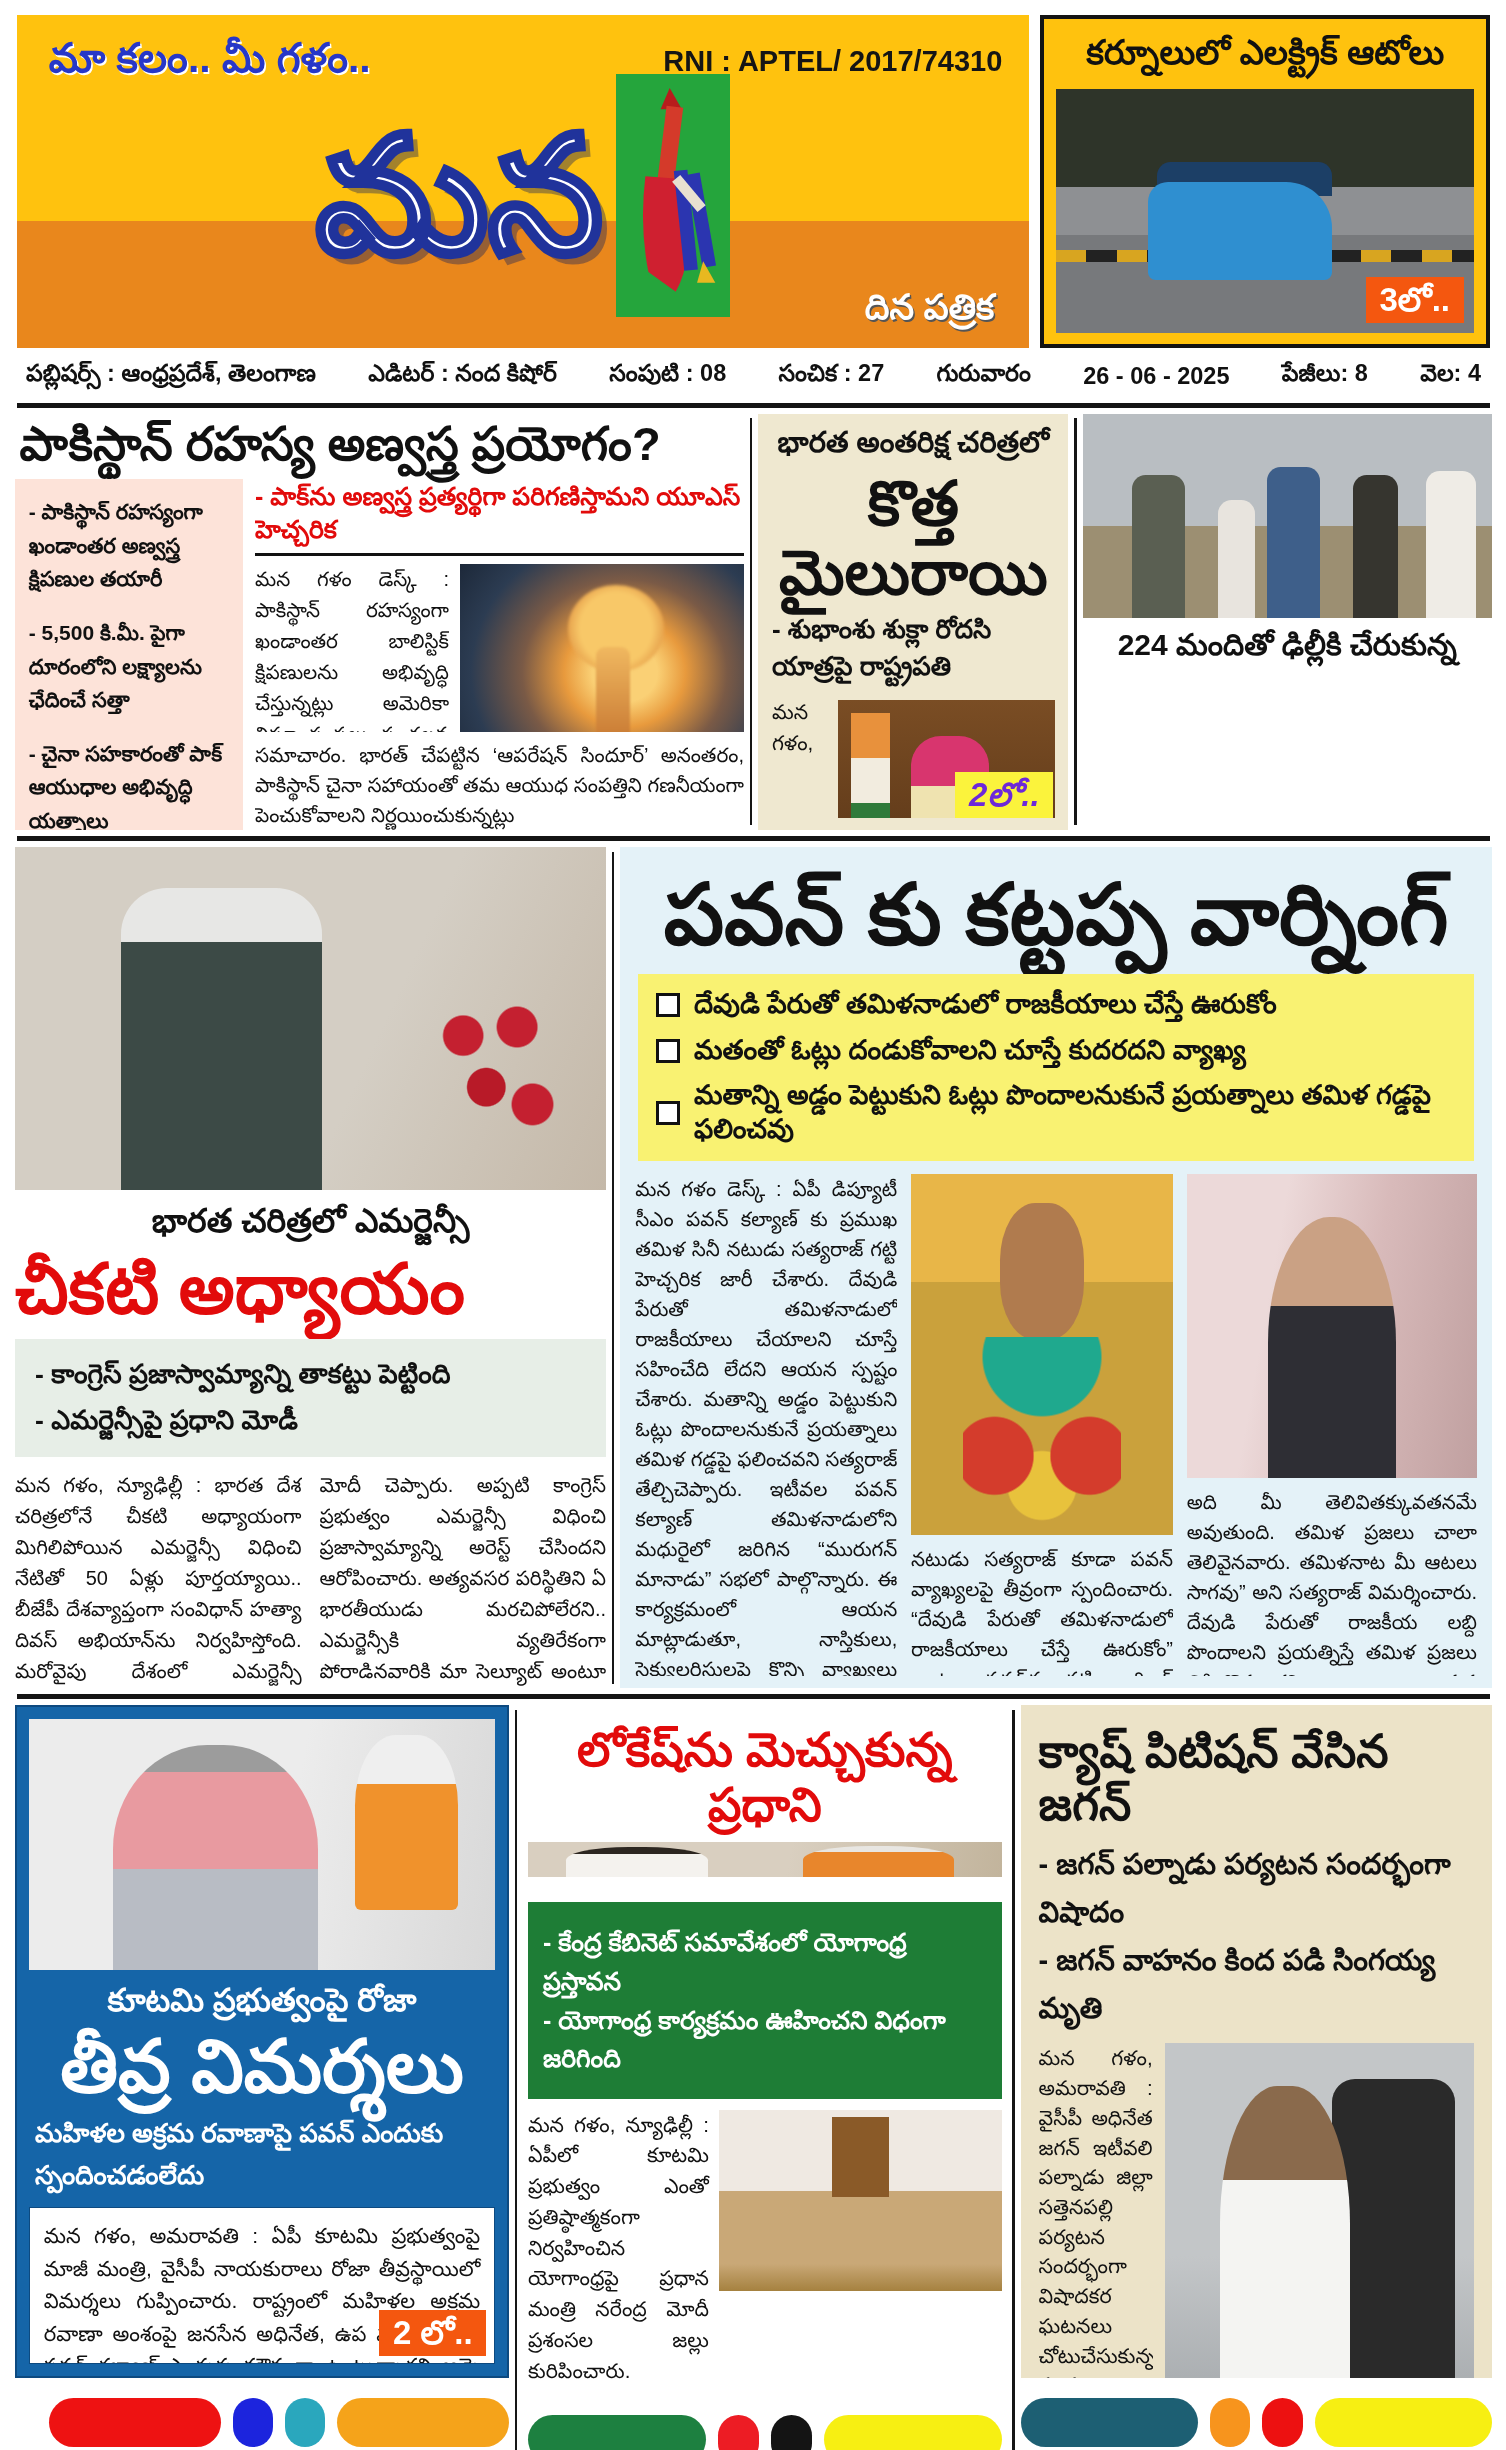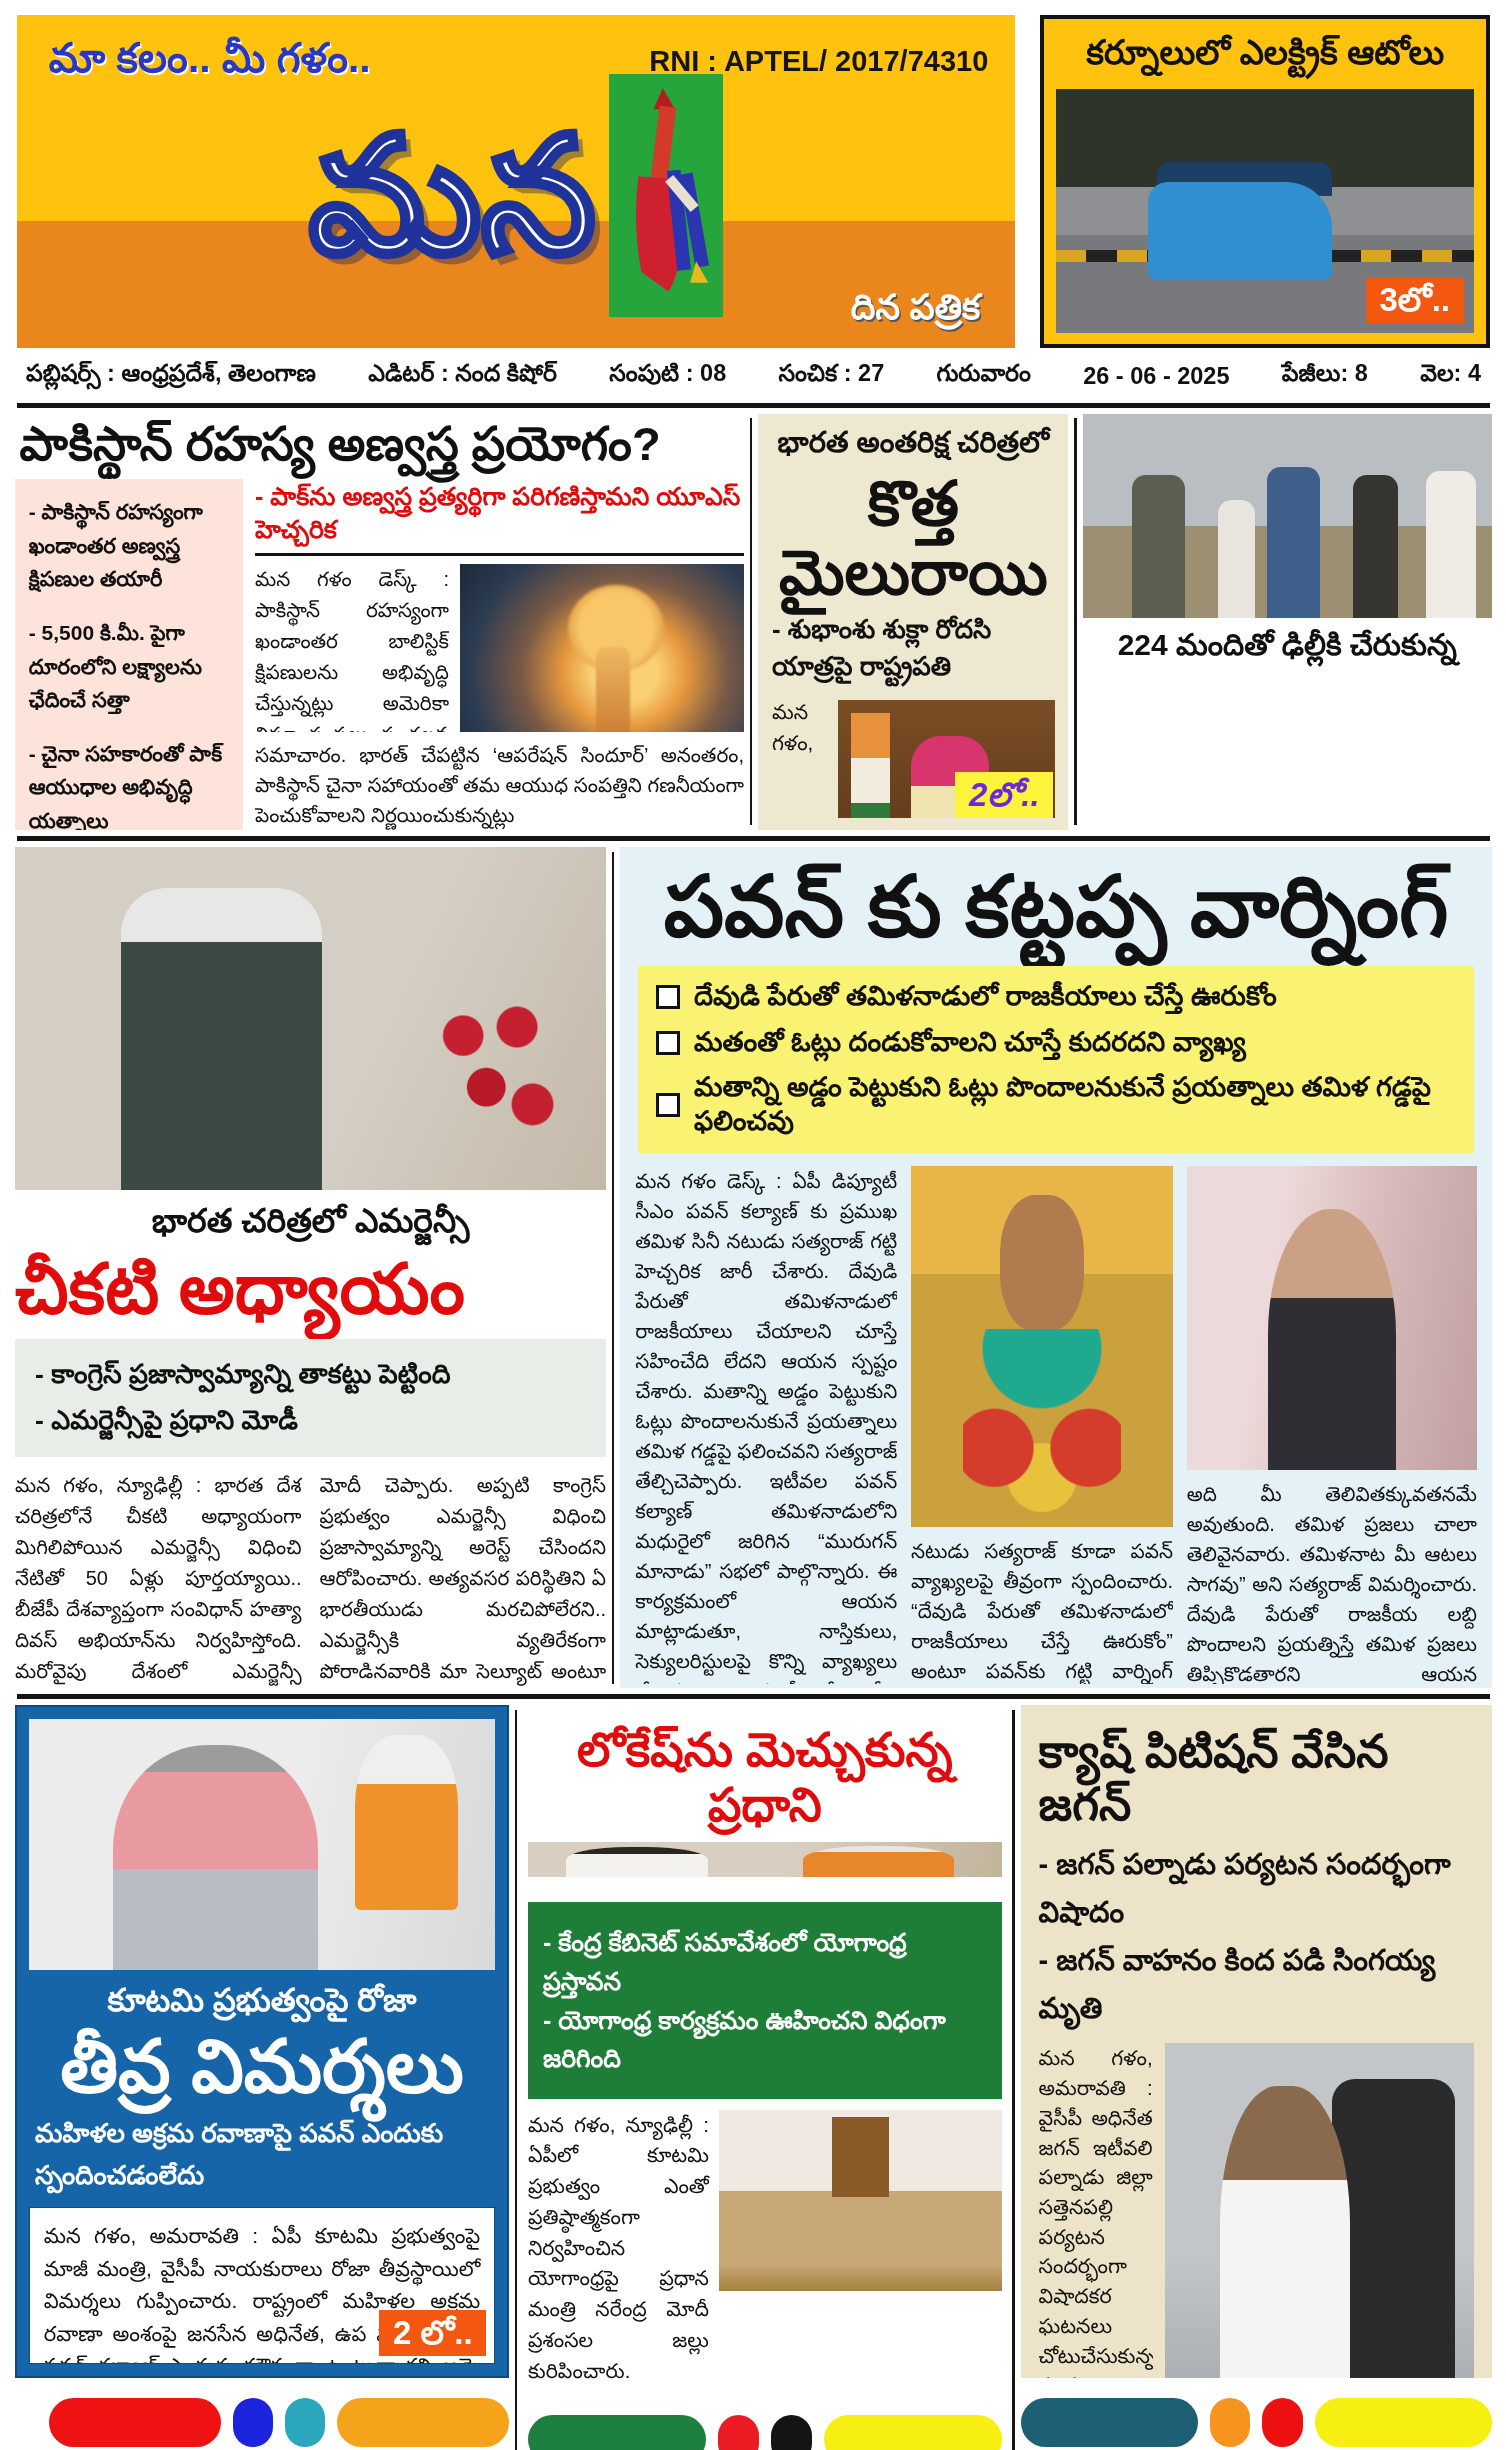--- a/index.html
+++ b/index.html
@@ -1,21 +1,21 @@
 <!DOCTYPE html>
 <html style="font-size:12px"><head>
 <meta charset="utf-8">
 <style>
   * { margin:0; padding:0; box-sizing:border-box; }
   html,body { background:#ffffff; }
   body { width:1507px; font-family:"Liberation Sans","DejaVu Sans",sans-serif; color:#111; }
   .page { width:1507px; height:2450px; position:relative; overflow:hidden; background:#fff; }
 
   
-  .masthead-row { display:flex; gap:25px; padding:15px 16.7px 0 16.7px; height:348px; }
+  .masthead-row { display:flex; gap:11px; padding:15px 16.7px 0 16.7px; height:348px; }
   .masthead { flex:1; position:relative; background:linear-gradient(to bottom,#ffc20e 0 62%,#e9871c 62% 100%); }
   .tagline { position:absolute; top:20px; left:32px; font-size:41px; font-weight:bold; color:#2737c8; text-shadow:1.5px 1.5px 0 #fff; }
   .rni { position:absolute; top:30px; right:27px; font-size:29px; font-weight:bold; color:#151515; }
   .title-row { position:absolute; top:59px; left:0; right:0; display:flex; justify-content:center; align-items:center; gap:13.7px; }
   .title-word { font-size:163px; line-height:1.1; font-weight:bold; color:#fff; -webkit-text-stroke:5.3px #20339b; text-shadow:7.6px 7.6px 0 rgba(25,35,90,.4); }
   .logo-box { width:114px; height:243px; background:#25a53c; display:flex; align-items:center; justify-content:center; }
   .daily { position:absolute; bottom:12px; right:35px; font-size:35px; font-weight:bold; color:#fff; text-shadow:1.5px 1.5px 0 #555; }
 
   .photo-box { width:450px; background:#ffc20e; border:4.6px solid #131313; padding:9px 12px 10.6px; display:flex; flex-direction:column; }
   .photo-box-headline { text-align:center; font-size:34px; font-weight:bold; color:#111; padding:4.6px 0 9px; }
@@ -77,21 +77,21 @@
   .emg { width:591px; display:flex; flex-direction:column; overflow:hidden; }
   .modi-photo { height:343px; background:linear-gradient(115deg,#d4cec4 0 60%,#c4b8a8 100%); }
   .modi-fig { position:absolute; left:18%; top:12%; width:34%; height:88%; background:linear-gradient(#e7e7e5 0 18%,#3c4a46 18%); border-radius:46px 46px 0 0; }
   .flowers { position:absolute; right:6%; top:40%; width:26%; height:50%; background:radial-gradient(circle at 30% 30%,#c42030 0 12%,transparent 13%),radial-gradient(circle at 65% 25%,#c42030 0 12%,transparent 13%),radial-gradient(circle at 45% 60%,#b81a28 0 14%,transparent 15%),radial-gradient(circle at 75% 70%,#c42030 0 12%,transparent 13%); }
   .emg-kicker { font-size:33px; padding:12px 0 0; }
   .emg-headline { text-align:left; color:#e20b0b; font-size:70px; font-weight:bold; line-height:1.1; padding:3px 0 10.6px; }
   .emg-points { background:#e7eee7; padding:13.7px 20px; font-size:26.6px; font-weight:bold; line-height:1.7; }
   .emg-cols { display:flex; gap:18px; padding-top:13.7px; flex:1; overflow:hidden; }
   .emg-col { flex:1; font-size:20px; line-height:1.55; position:relative; }
 
-  .pawan { flex:1; background:#e4f2f8; padding:4px 15px; display:flex; flex-direction:column; overflow:hidden; }
+  .pawan { flex:1; background:#e4f2f8; padding:12px 15px; display:flex; flex-direction:column; overflow:hidden; }
   .pawan-headline { text-align:center; font-size:85px; font-weight:bold; line-height:1.05; padding:10.6px 0 4.6px; }
   .pawan-yellow { background:#f9f272; margin:10.6px 3px 0; padding:13.7px 18px; display:flex; flex-direction:column; gap:12px; }
   .check-row { display:flex; align-items:center; gap:13.7px; font-size:27px; font-weight:bold; line-height:1.25; }
   .checkbox { width:24px; height:24px; border:3px solid #111; background:#fff; flex:none; }
   .pawan-cols { display:flex; gap:13.7px; margin-top:13.7px; flex:1; overflow:hidden; }
   .pawan-c1 { width:262px; font-size:20px; line-height:1.5; }
   .pawan-c2 { width:262px; display:flex; flex-direction:column; }
   .pawan-c3 { flex:1; display:flex; flex-direction:column; }
   .pawan-photo { height:361px; background:linear-gradient(#e8b648 0 30%,#caa13c 30% 100%); }
   .garland { position:absolute; left:20%; top:45%; width:60%; height:55%; background:radial-gradient(circle at 50% 10%,#1fa98e 0 30%,transparent 31%),radial-gradient(circle at 20% 60%,#d43c2c 0 22%,transparent 23%),radial-gradient(circle at 80% 60%,#d43c2c 0 22%,transparent 23%),radial-gradient(circle at 50% 75%,#e8c23c 0 20%,transparent 21%); }

